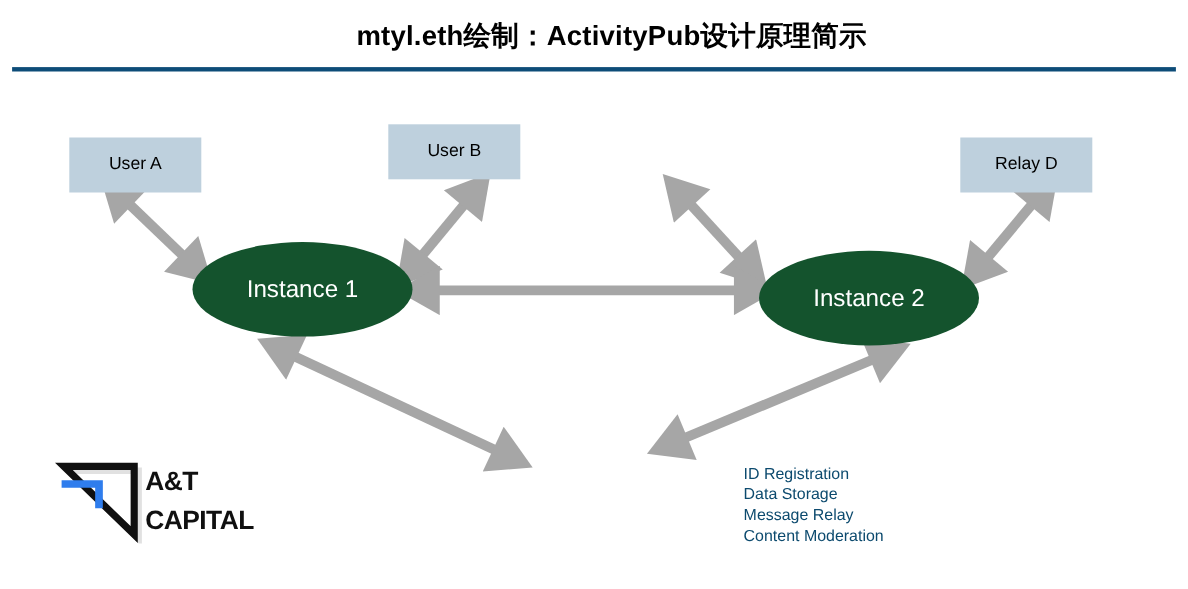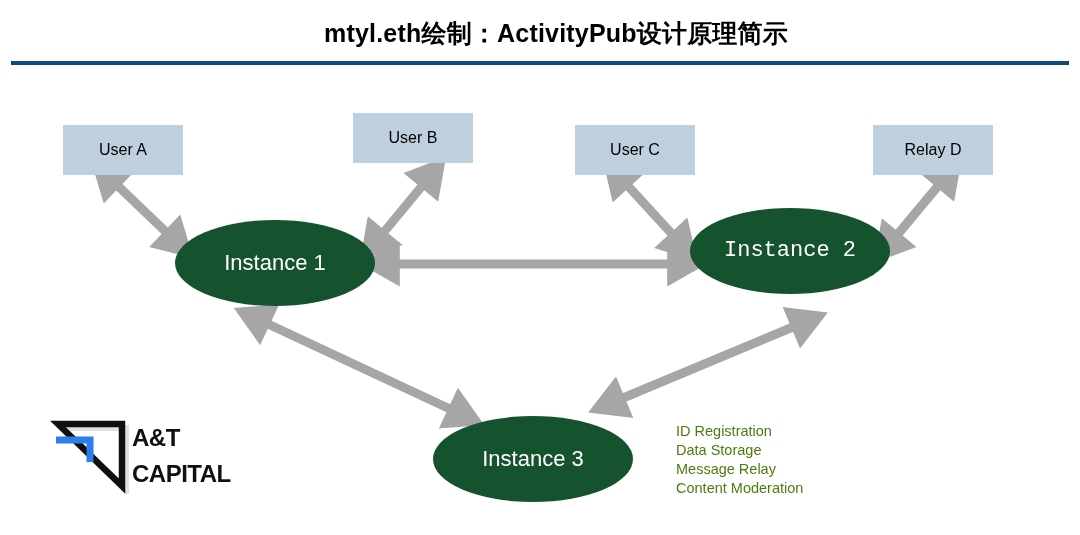--- a/index.html
+++ b/index.html
@@ -87,31 +87,31 @@
     height: 86px;
     background: #14532d;
     border-radius: 50%;
     color: #ffffff;
     font-size: 22px;
     line-height: 86px;
     text-align: center;
     white-space: nowrap;
   }
   #instance-node-0 { left: 175px; top: 220px; }
-  #instance-node-1 { left: 690px; top: 208px; font-family: Liberation Mono, monospace; }
+  #instance-node-1 { left: 690px; top: 228px; }
   #instance-node-2 { left: 433px; top: 416px; }
 
   
   #services-list {
     position: absolute;
     left: 676px;
     top: 422px;
     font-size: 14.5px;
     line-height: 19px;
-    color: #4d7c0f;
+    color: #0c4a6e;
     white-space: nowrap;
   }
   #services-list .service-item { display: block; }
 
   
   #brand-logo {
     position: absolute;
     left: 50px;
     top: 416px;
     width: 260px;
@@ -177,35 +177,29 @@
         <line x1="793" y1="327" x2="623" y2="398"></line>
       </g>
     </svg>
 
     <div class="user-box" id="user-box-0">
       <span>User A</span>
     </div>
     <div class="user-box" id="user-box-1">
       <span>User B</span>
     </div>
-    <div class="user-box" id="user-box-2">
-      <span>User C</span>
-    </div>
     <div class="user-box" id="user-box-3">
       <span>Relay D</span>
     </div>
 
     <div class="instance-node" id="instance-node-0">
       <span>Instance 1</span>
     </div>
     <div class="instance-node" id="instance-node-1">
       <span>Instance 2</span>
-    </div>
-    <div class="instance-node" id="instance-node-2">
-      <span>Instance 3</span>
     </div>
 
     <div id="services-list">
       <span class="service-item">ID Registration</span>
       <span class="service-item">Data Storage</span>
       <span class="service-item">Message Relay</span>
       <span class="service-item">Content Moderation</span>
     </div>
 
   </div>

